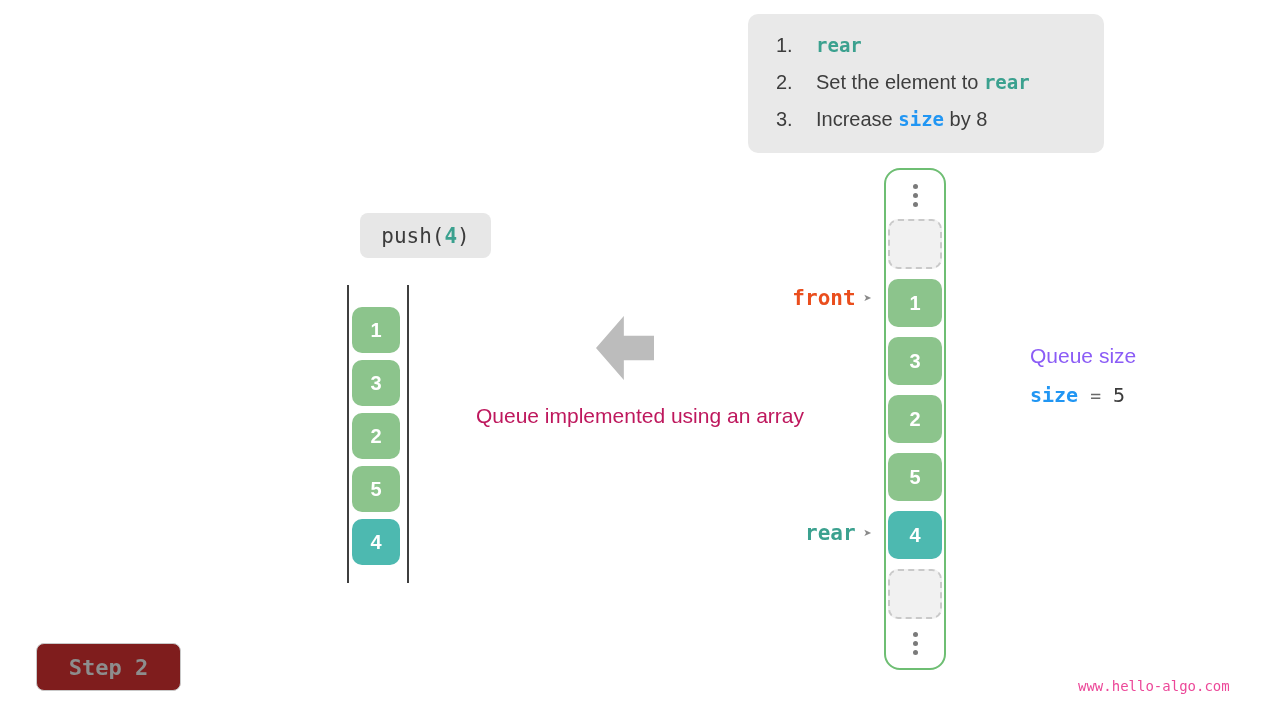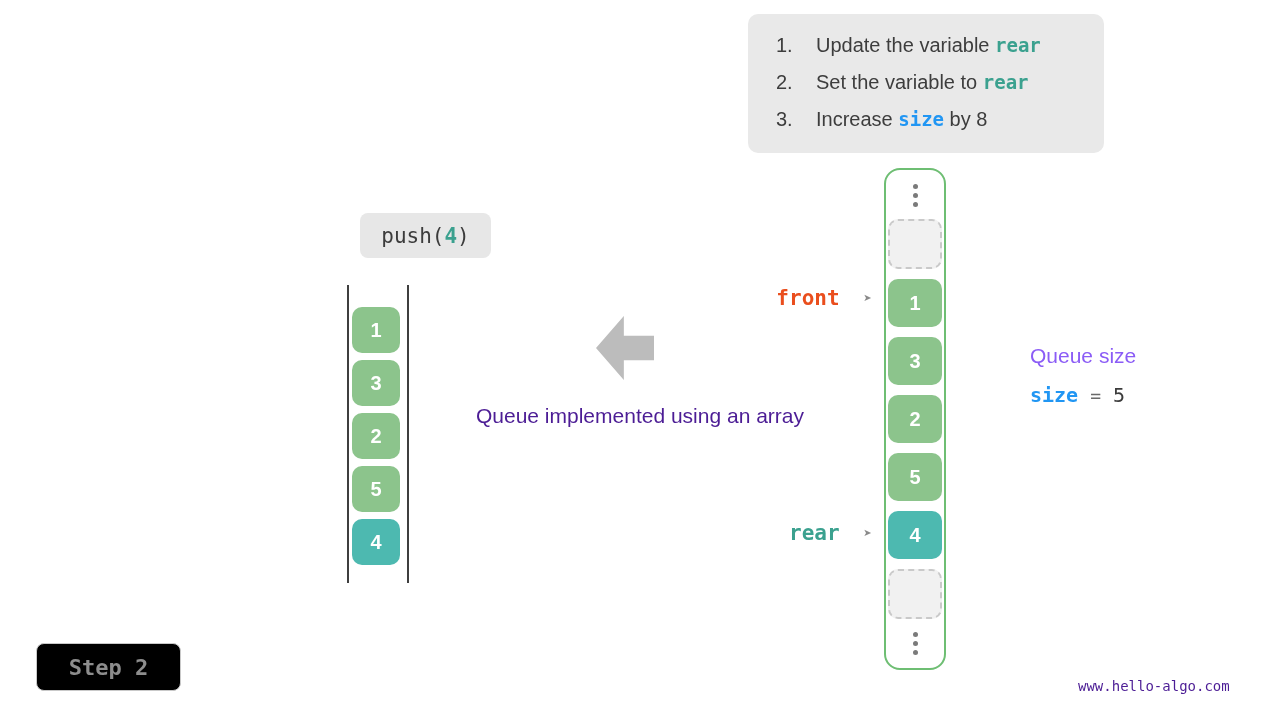--- a/index.html
+++ b/index.html
@@ -44,82 +44,81 @@
   
   .big-arrow {
     position: absolute; left: 596px; top: 316px; width: 58px; height: 64px;
     background: #bcbcbc;
     clip-path: polygon(0 50%, 48% 0, 48% 31%, 100% 31%, 100% 69%, 48% 69%, 48% 100%);
   }
 
   
   .caption {
     position: absolute; left: 440px; top: 404px; width: 400px;
-    text-align: center; font-size: 21px; color: #4c1d95;
+    text-align: center; font-size: 21px; color: #be185d;
   }
 
   
   .array-box {
     position: absolute; left: 884px; top: 168px; width: 62px; height: 502px;
     border: 2px solid #6ebe73; border-radius: 16px; background: #ffffff;
     display: flex; flex-direction: column; align-items: center; gap: 10px; padding-top: 11px;
   }
   .array-box .cell { width: 54px; height: 48px; }
   .slot-empty {
     width: 54px; height: 50px; border-radius: 10px;
     border: 2px dashed #c9c9c9; background: #f1f1f1;
   }
   .ellipsis { display: flex; flex-direction: column; align-items: center; gap: 4px; height: 28px; justify-content: center; }
   .ellipsis i { width: 5px; height: 5px; border-radius: 50%; background: #7a7a7a; }
 
   
   .pointer {
-    position: absolute; width: 104px; display: flex; align-items: center; justify-content: flex-end; gap: 24px;
+    position: absolute; width: 104px; display: flex; align-items: center; justify-content: flex-end; gap: 8px;
     font-family: "DejaVu Sans Mono", monospace; font-weight: bold; font-size: 21px;
   }
   .pointer-front { left: 768px; top: 286px; color: #ea4e1d; }
   .pointer-rear  { left: 768px; top: 521px; color: #3ba18f; }
   .pointer-glyph { color: #8a8a8a; font-size: 14px; font-weight: normal; }
 
   
   .queue-size { position: absolute; left: 1030px; top: 344px; }
   .queue-size-title { font-size: 21px; color: #8b5cf6; }
   .queue-size-line { margin-top: 15px; display: flex; align-items: baseline; gap: 12px;
     font-family: "DejaVu Sans Mono", monospace; font-size: 20px; }
   .size-var { color: #2196f3; font-weight: bold; }
   .size-eq { color: #6a6a6a; font-size: 18px; }
   .size-val { color: #3b3b3b; }
 
   
   .step-badge {
     position: absolute; left: 36px; top: 643px; width: 145px; height: 48px;
-    background: #000000; border: 1px solid #c9c9c9; border-radius: 8px;
+    background: #7f1d1d; border: 1px solid #c9c9c9; border-radius: 8px;
     display: flex; align-items: center; justify-content: center;
     font-family: "DejaVu Sans Mono", monospace; font-weight: bold; font-size: 22px; color: #8d8d8d;
   }
 
   
   .watermark {
     position: absolute; left: 1078px; top: 678px;
-    font-family: "DejaVu Sans Mono", monospace; font-size: 14px; color: #4c1d95;
+    font-family: "DejaVu Sans Mono", monospace; font-size: 14px; color: #ec4899;
   }
 </style>
 </head>
 <body>
 
 <div class="instructions">
   <div class="step-row">
     <span class="step-num">1.</span>
-    <span class="step-text">Update the variable </span>
     <span class="code code-teal">rear</span>
     <span class="step-text"></span>
   </div>
   <div class="step-row">
     <span class="step-num">2.</span>
-    <span class="step-text">Set the variable to </span>
+    <span class="step-text">Set the element to </span>
     <span class="code code-teal">rear</span>
     <span class="step-text"></span>
   </div>
   <div class="step-row">
     <span class="step-num">3.</span>
     <span class="step-text">Increase </span>
     <span class="code code-blue">size</span>
     <span class="step-text"> by 8</span>
   </div>
 </div>

